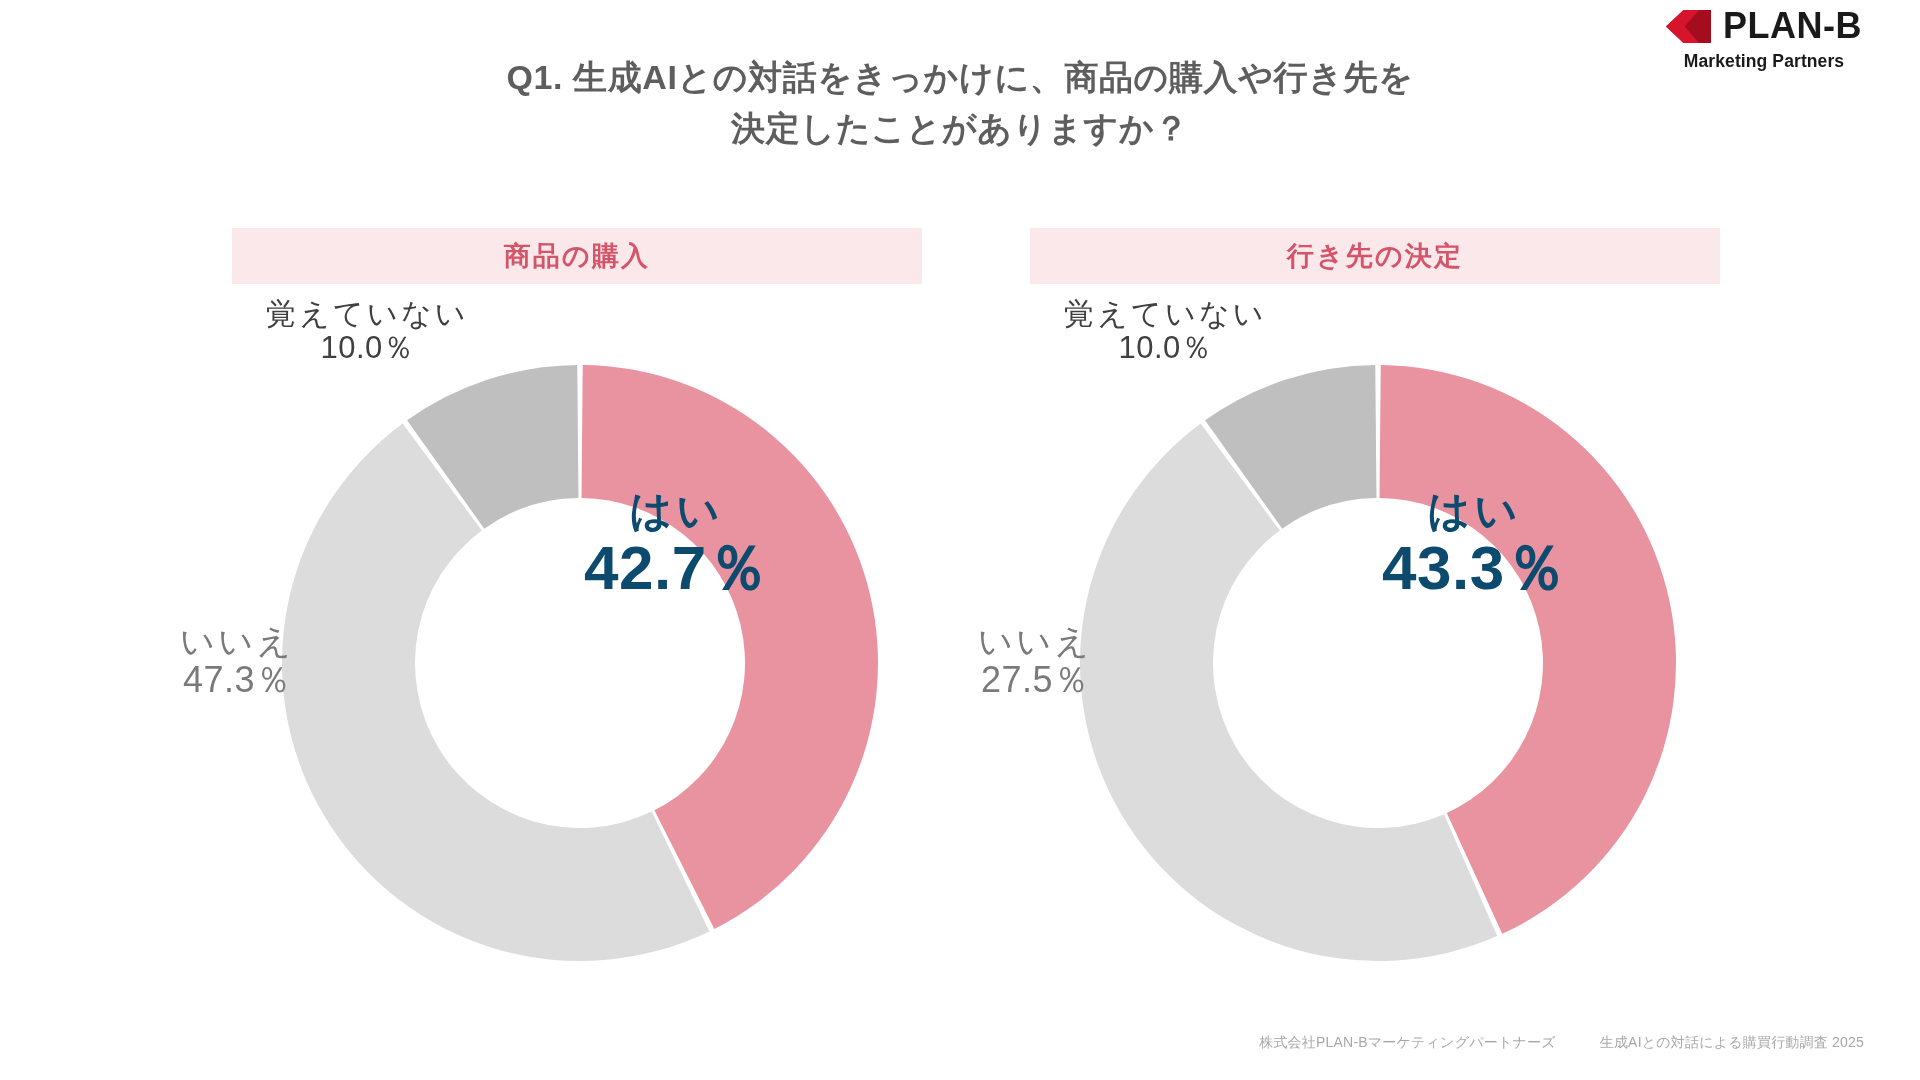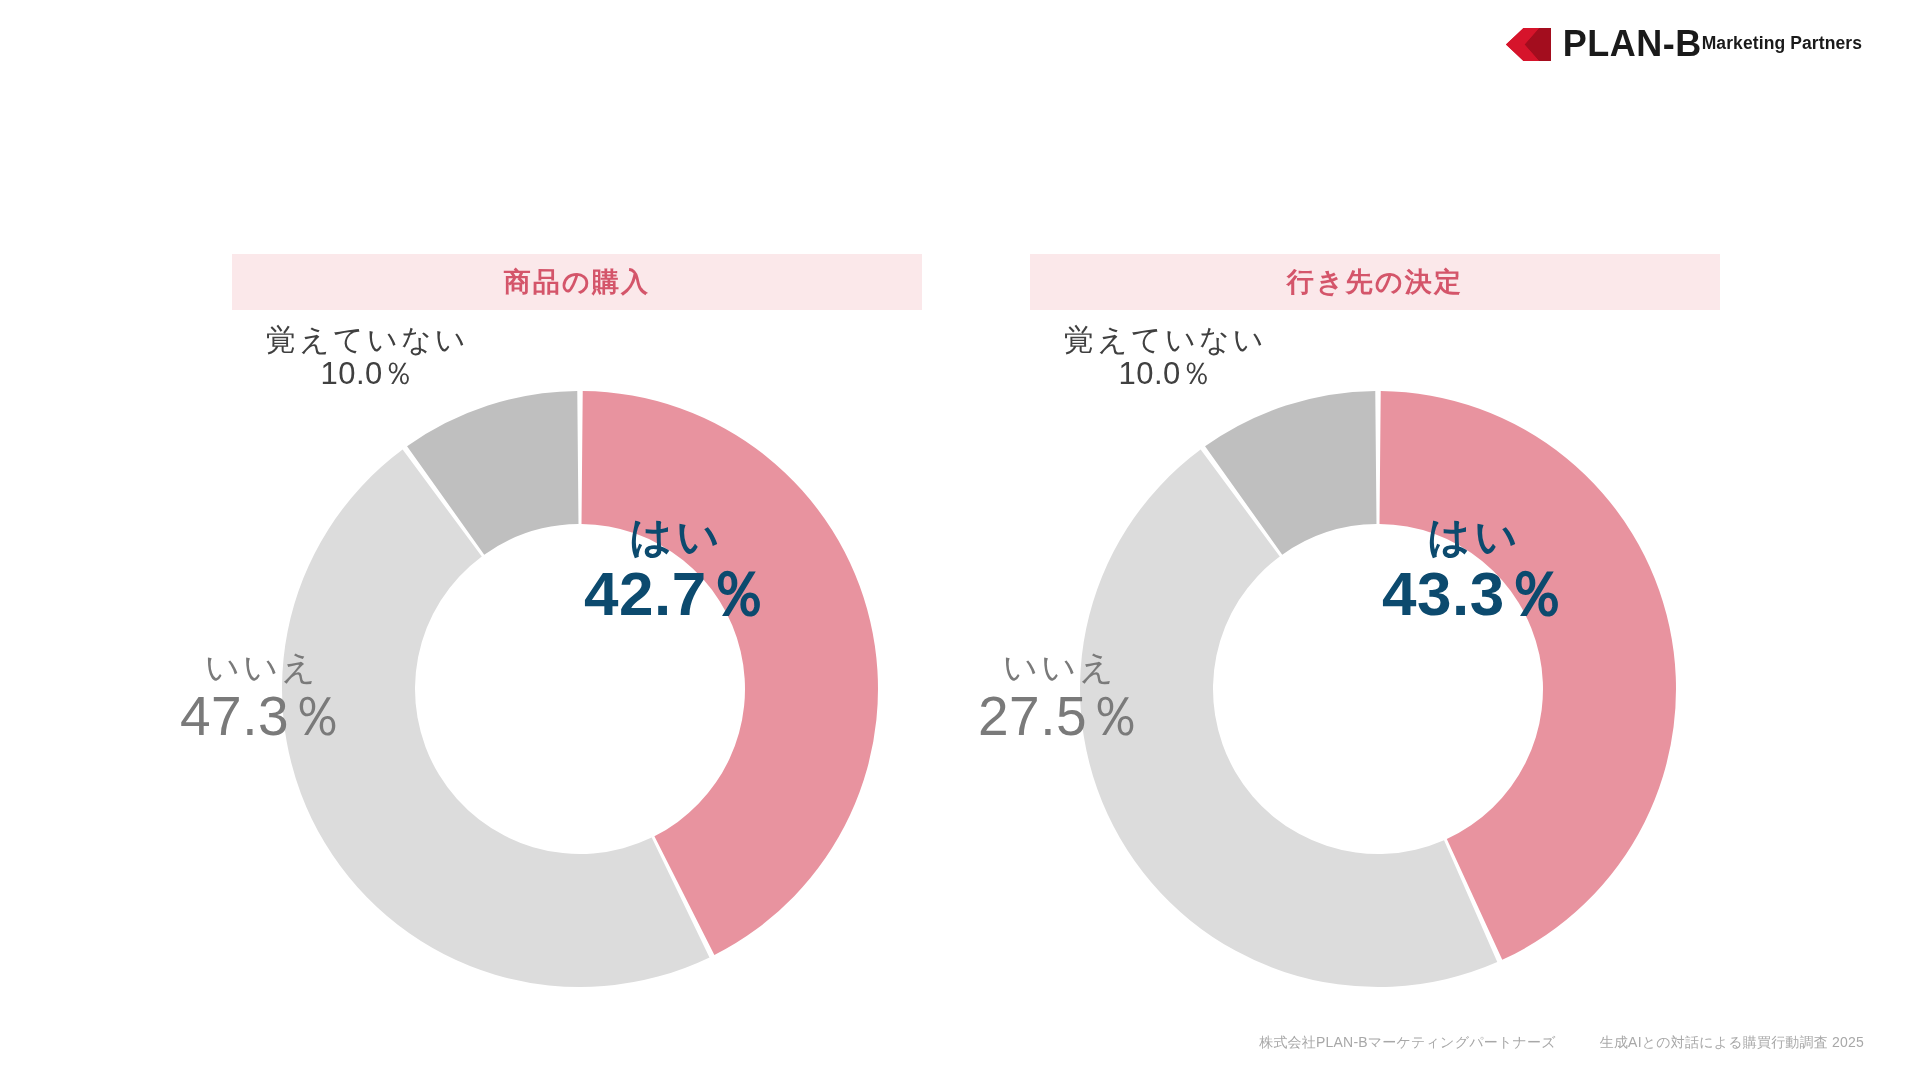--- a/index.html
+++ b/index.html
@@ -11,23 +11,23 @@
   }
   #slide {
     position: relative;
     width: 1920px; height: 1080px;
     background: #ffffff;
   }
 
   
   #logo {
     position: absolute;
-    top: 26px; right: 58px;
-    display: flex; flex-direction: row;
-    align-items: flex-start;
+    top: 8px; right: 58px;
+    display: flex; flex-direction: column;
+    align-items: center;
   }
   #logo-row { display: flex; align-items: center; gap: 11px; }
   #logo-mark { display: block; }
   #logo-wordmark {
     font-size: 36px; font-weight: bold;
     letter-spacing: 0.5px;
     color: #1a1a1a;
     line-height: 1;
     white-space: nowrap;
   }
@@ -53,21 +53,21 @@
   #title .line { display: block; }
 
   
   .panel { position: absolute; top: 228px; width: 690px; }
   #panel-left  { left: 232px; }
   #panel-right { left: 1030px; }
 
   .panel-header {
     width: 690px; height: 56px;
     background: #FBE8EA;
-    display: flex; align-items: center; justify-content: center; margin-top: 26px;
+    display: flex; align-items: center; justify-content: center;
   }
   .panel-header-label {
     font-size: 27px; font-weight: bold;
     color: #D4556A;
     letter-spacing: 2.2px;
   }
 
   .chart-area {
     position: relative;
     width: 690px; height: 700px;
@@ -87,21 +87,21 @@
   }
   .lbl-dontknow .cat { font-size: 30px; letter-spacing: 3.2px; }
   .lbl-dontknow .val { font-size: 31px; letter-spacing: 0.5px; margin-top: 1px; }
 
   .lbl-no {
     left: -52px; top: 325px;
     text-align: center;
     color: #7a7a7a;
   }
   .lbl-no .cat { font-size: 34px; letter-spacing: 3.4px; }
-  .lbl-no .val { font-size: 55px; letter-spacing: 0.5px; margin-top: 1px; }
+  .lbl-no .val { font-size: 36px; letter-spacing: 0.5px; margin-top: 1px; }
 
   .lbl-yes {
     left: 352px; top: 190px;
     text-align: center;
     color: #0c4a6e;
     font-weight: bold;
   }
   .lbl-yes .cat { font-size: 42px; letter-spacing: 4px; }
   .lbl-yes .val { font-size: 62px; letter-spacing: 0.5px; margin-top: 2px; }
 
@@ -126,20 +126,24 @@
       <svg id="logo-mark" width="46" height="33" viewBox="0 0 46 33">
         <path d="M17.5 0 H45 L45 33 H17.5 L0 16.5 Z" fill="#D6142B"></path>
         <path d="M33 0 H45 L45 33 H33 L18.5 16.5 Z" fill="#A30D1E"></path>
         <path d="M17.5 0 H33 L18.5 16.5 L33 33 H17.5 L0 16.5 Z" fill="#D6142B"></path>
       </svg>
       <div id="logo-wordmark">PLAN-B</div>
     </div>
     <div id="logo-tagline">Marketing Partners</div>
   </div>
 
+  <div id="title">
+    <span class="line">Q1. 生成AIとの対話をきっかけに、商品の購入や行き先を</span>
+    <span class="line">決定したことがありますか？</span>
+  </div>
 
   <div class="panel" id="panel-left">
     <div class="panel-header">
       <span class="panel-header-label">商品の購入</span>
     </div>
     <div class="chart-area">
       <svg class="donut-svg" width="690" height="700" viewBox="0 0 690 700">
         <g id="slices-0">
             <path d="M 350.73052940508256 67.01250997874428 A 298 298 0 0 1 482.3847186702791 630.9788476324949 L 422.40764624361094 512.2701673132941 A 165 165 0 0 0 349.5118703081833 200.00692666608325 Z" fill="#E8939F"></path>
             <path d="M 477.48810923678764 633.3967763708829 A 298 298 0 0 1 170.63830330550314 125.52802137692746 L 249.79637599130209 232.40645478923835 A 165 165 0 0 0 419.6964363223824 513.6089533597171 Z" fill="#DCDCDC"></path>

